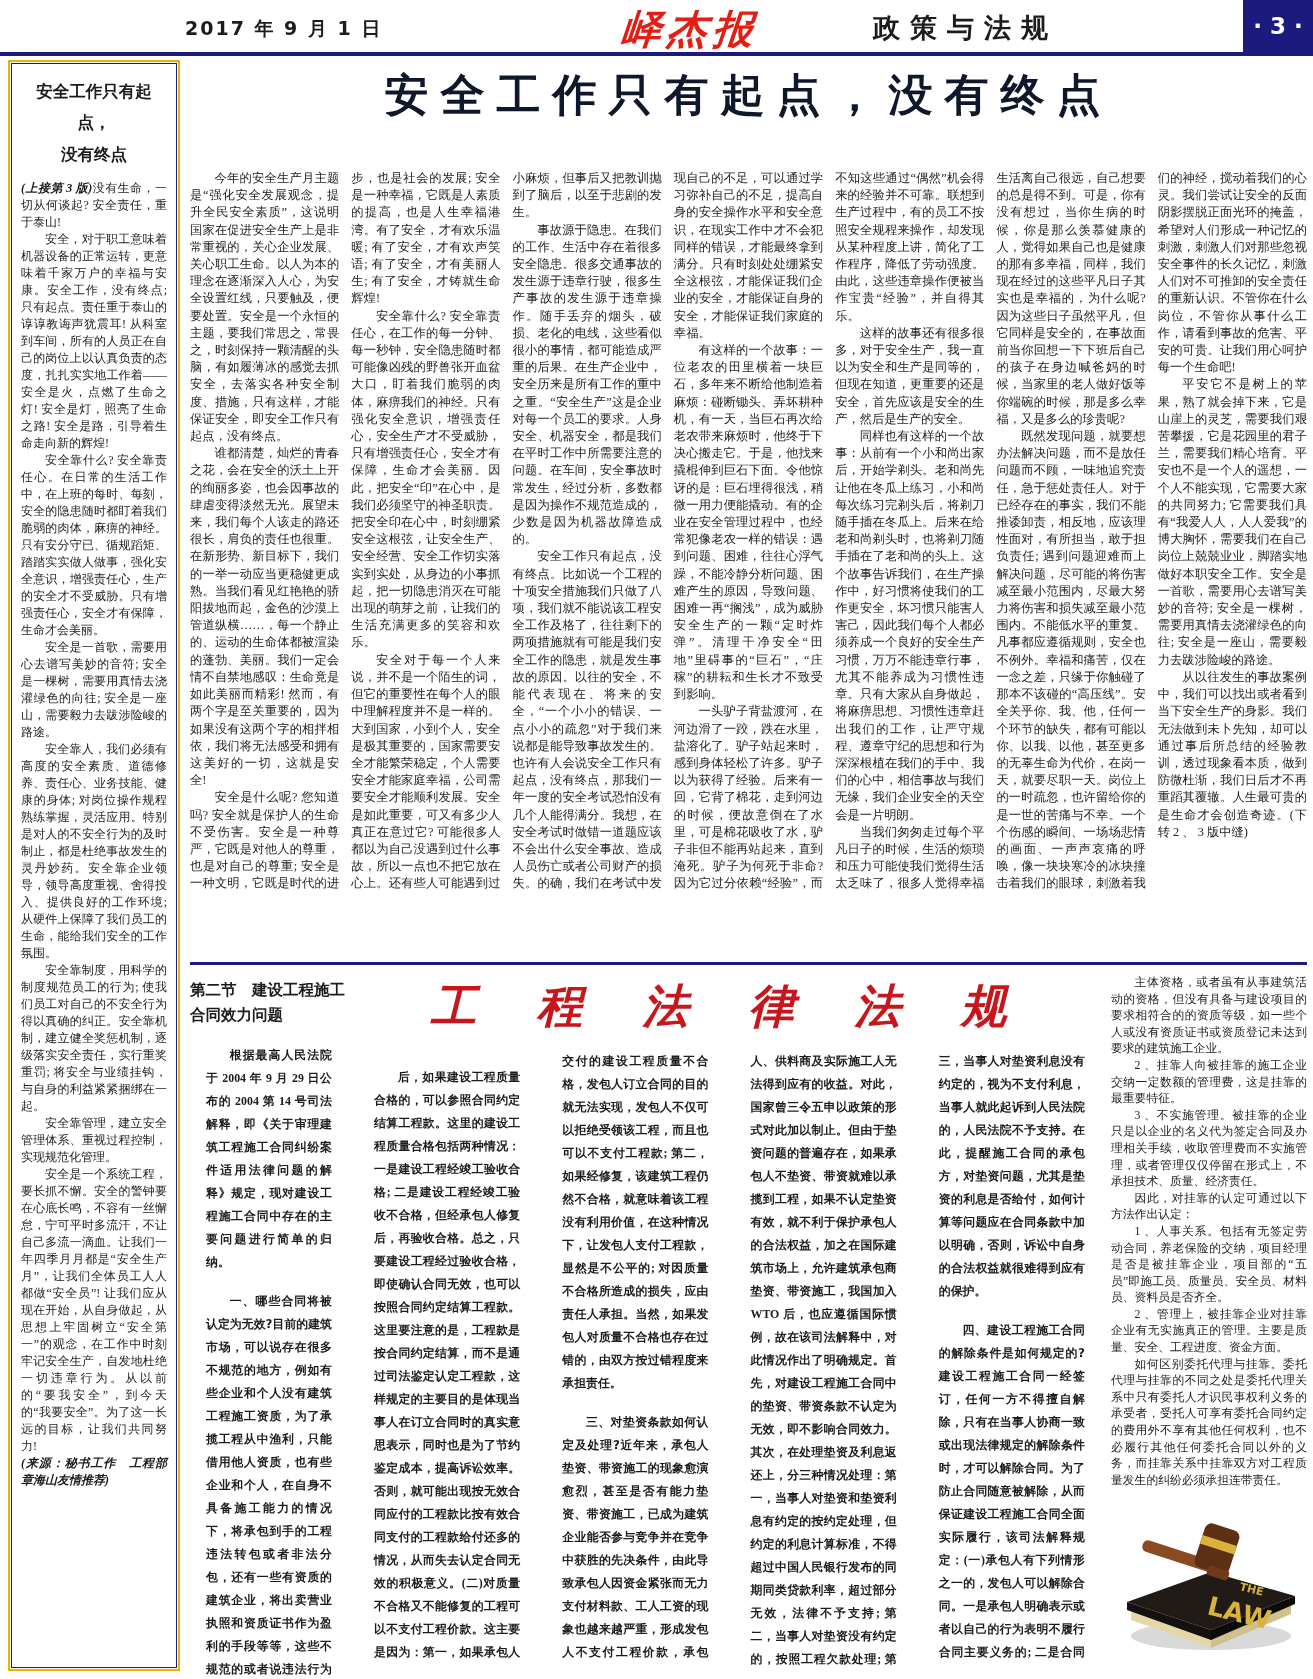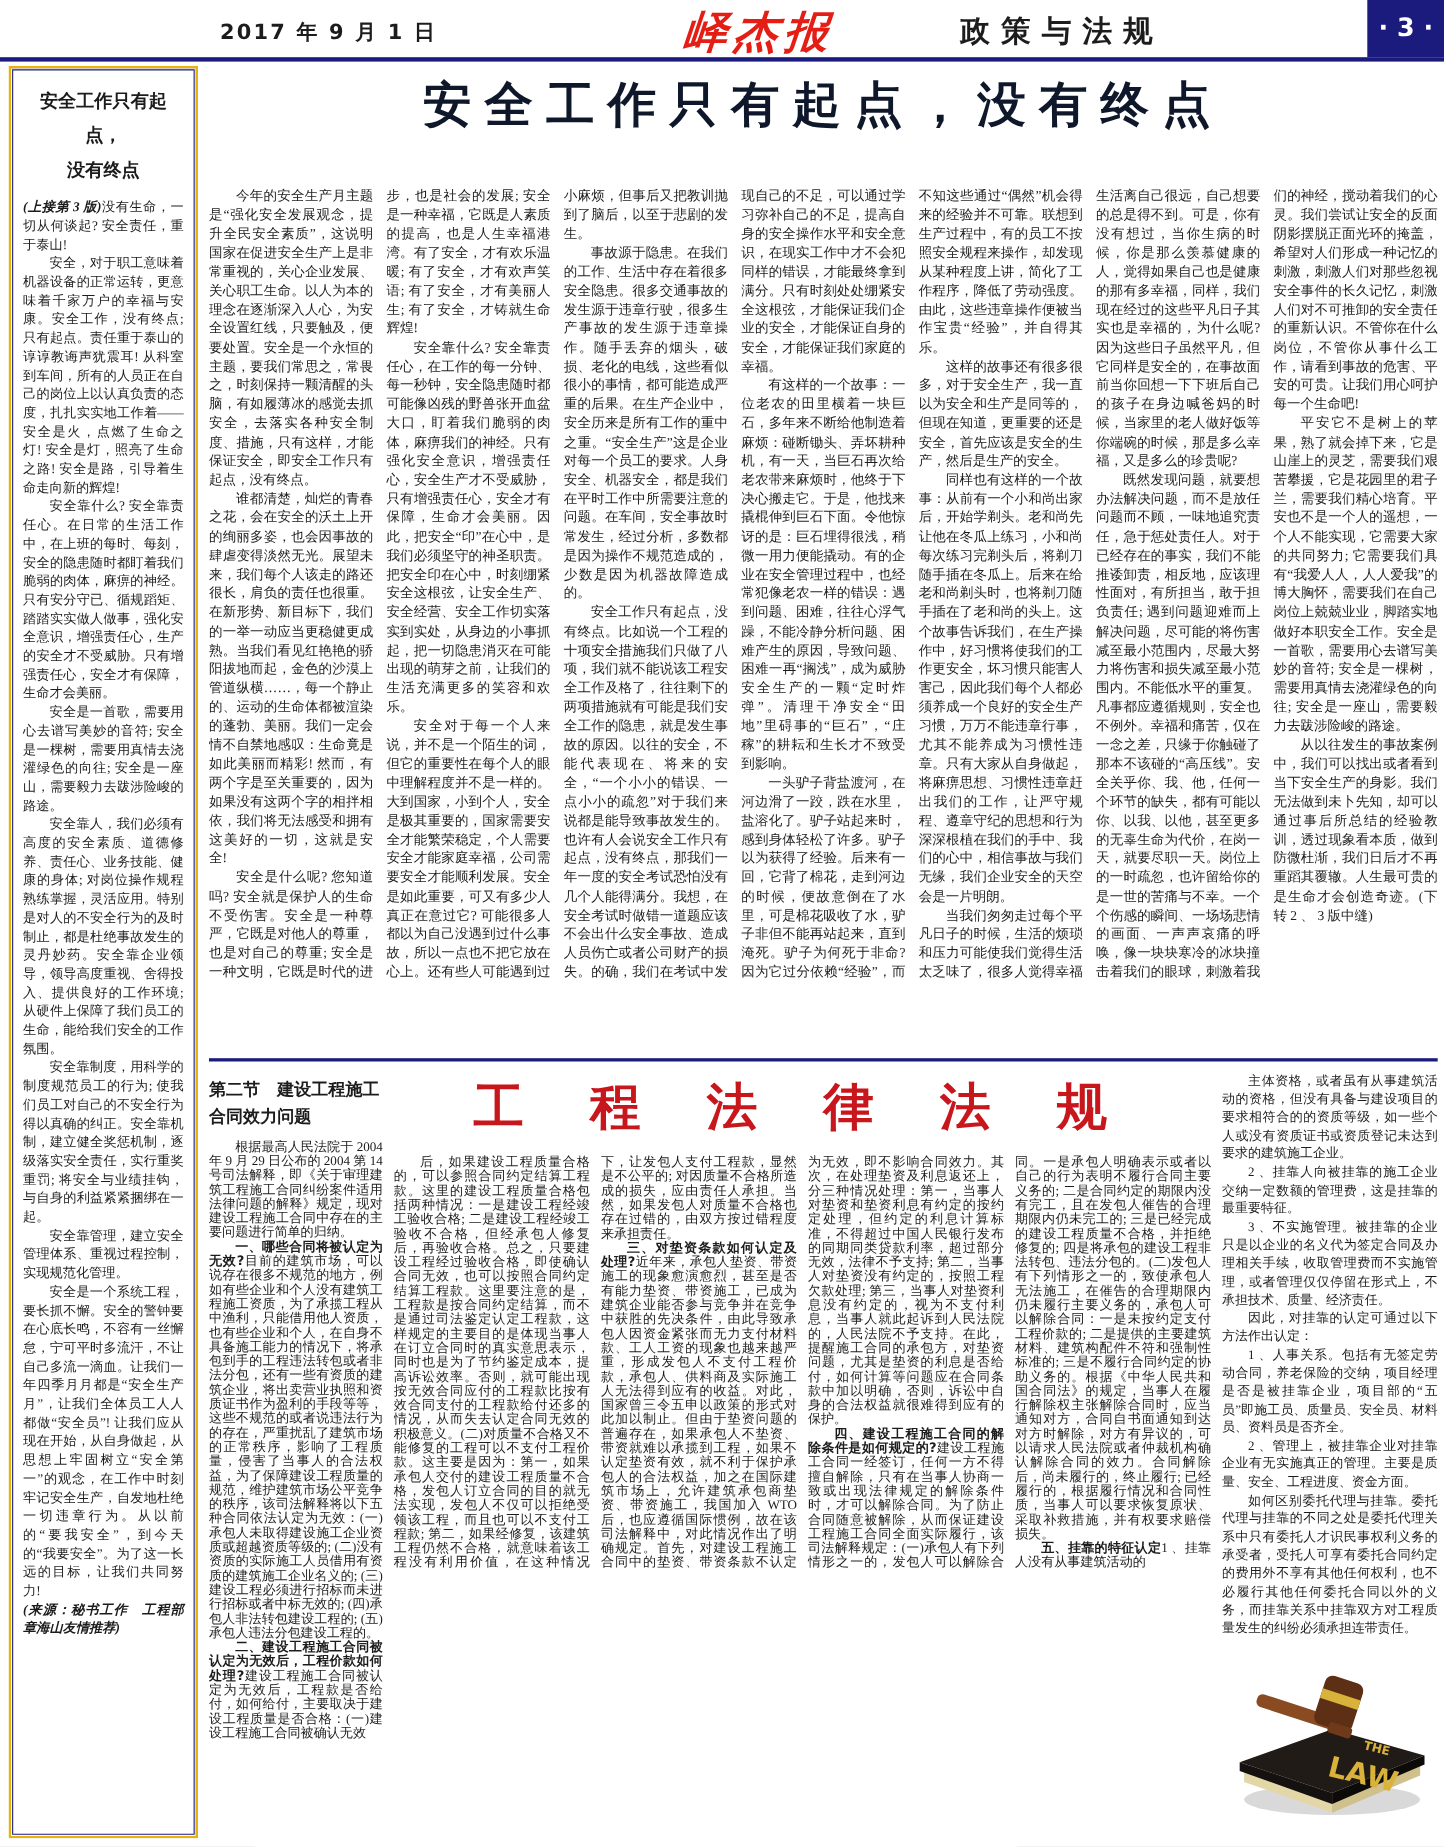--- a/index.html
+++ b/index.html
@@ -1,20 +1,20 @@
 <!DOCTYPE html>
 <html><head>
 <meta charset="utf-8">
 <style>
   html,body{margin:0;padding:0;background:#888;}
   .page{position:relative;width:1313px;height:1679px;background:#ffffff;overflow:hidden;
         font-family:"Liberation Serif","DejaVu Serif",serif;color:#1c1c1c;}
   
   .hdr{position:absolute;left:0;top:0;width:1313px;height:52px;}
-  .hdr-date{position:absolute;left:200px;top:16px;font-size:19px;font-weight:bold;
+  .hdr-date{position:absolute;left:185px;top:16px;font-size:19px;font-weight:bold;
             font-family:"DejaVu Sans",sans-serif;letter-spacing:2px;}
   .masthead{position:absolute;left:575px;top:2px;width:230px;text-align:center;
             font-size:40px;font-weight:bold;font-style:italic;color:#e41e14;
             font-family:"DejaVu Serif",serif;transform:skewX(-5deg);letter-spacing:6px;}
   .hdr-sec{position:absolute;left:873px;top:10px;font-size:27px;font-weight:bold;
            font-family:"DejaVu Sans",sans-serif;letter-spacing:10px;}
   .pagenum{position:absolute;left:1243px;top:0;width:70px;height:52px;background:#1b1b7e;
            color:#fff;font-size:23px;font-weight:bold;text-align:center;line-height:52px;
            font-family:"DejaVu Sans",sans-serif;}
   .hdr-rule{position:absolute;left:0;top:52px;width:1313px;height:4px;background:#1b1b7e;}
@@ -36,25 +36,25 @@
   .top-body{position:absolute;left:190px;top:170px;width:1117px;height:790px;
             column-count:7;column-gap:12px;overflow:hidden;}
   .art p{margin:0;font-size:12.3px;line-height:17.2px;text-align:justify;text-indent:2em;}
   .art b.q{font-family:"DejaVu Sans",sans-serif;}
   .sec-rule{position:absolute;left:190px;top:962px;width:1117px;height:3px;background:#1b1b7e;}
   
   .bottom{position:absolute;left:190px;top:974px;width:1117px;height:703px;
           display:flex;gap:10px;overflow:hidden;}
   .leg-left{width:158px;flex:none;overflow:hidden;}
   .leg-left h3{font-family:"DejaVu Sans",sans-serif;font-size:15.5px;margin:4px 0 8px 0;line-height:1.6;}
-  .leg-left p, .leg-mid-cols p{margin:0;font-size:11.9px;line-height:13px;text-align:justify;text-indent:2em;}
+  .leg-left p, .leg-mid-cols p{margin:16px;font-size:11.9px;line-height:23px;text-align:justify;text-indent:2em;font-weight:bold;}
   .leg-mid{width:743px;flex:none;overflow:hidden;}
   .leg-hl{font-family:"DejaVu Sans",sans-serif;font-weight:bold;color:#c8171c;
           font-size:46px;letter-spacing:22px;text-align:center;white-space:nowrap;
-          margin:2px 0 12px 0;}
+          margin:2px 0 12px 0;font-style:italic;}
   .leg-mid-cols{column-count:4;column-gap:10px;height:625px;overflow:hidden;}
   .leg-right{flex:1;overflow:hidden;}
   .leg-right p{margin:0;font-size:11.8px;line-height:16.6px;text-align:justify;text-indent:2em;}
   .law-img{margin-top:10px;width:190px;height:160px;}
 </style>
 </head>
 <body>
 
 <div class="page">
 

